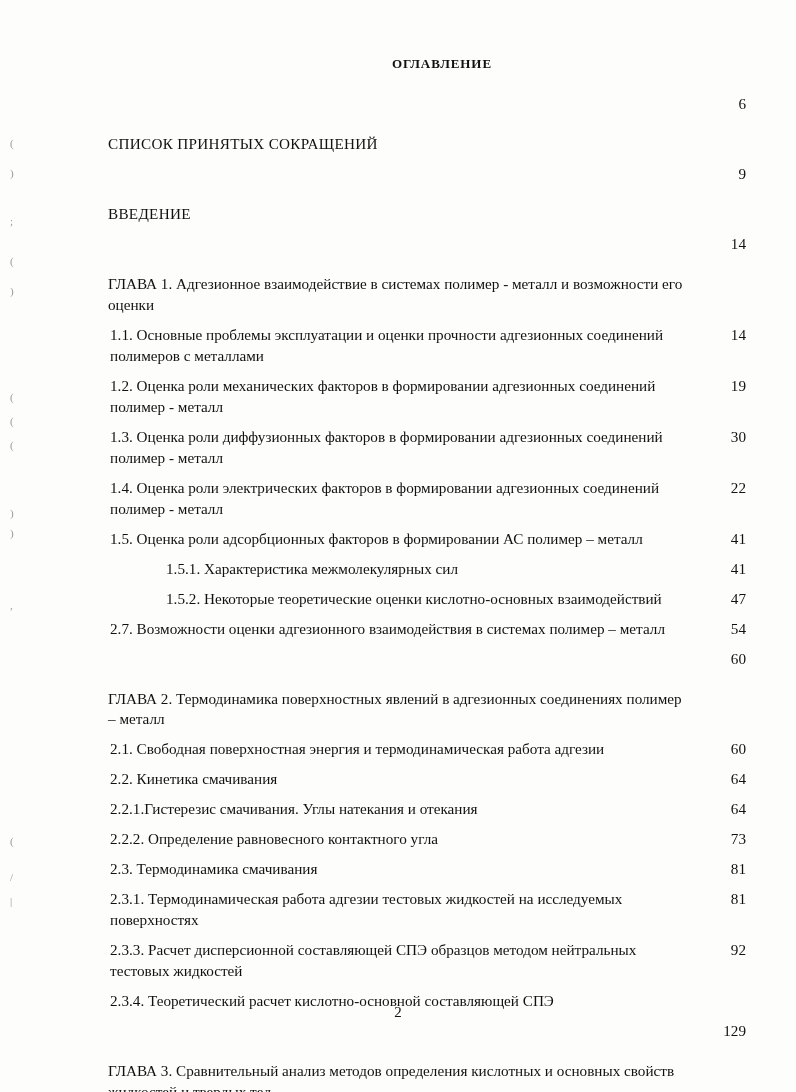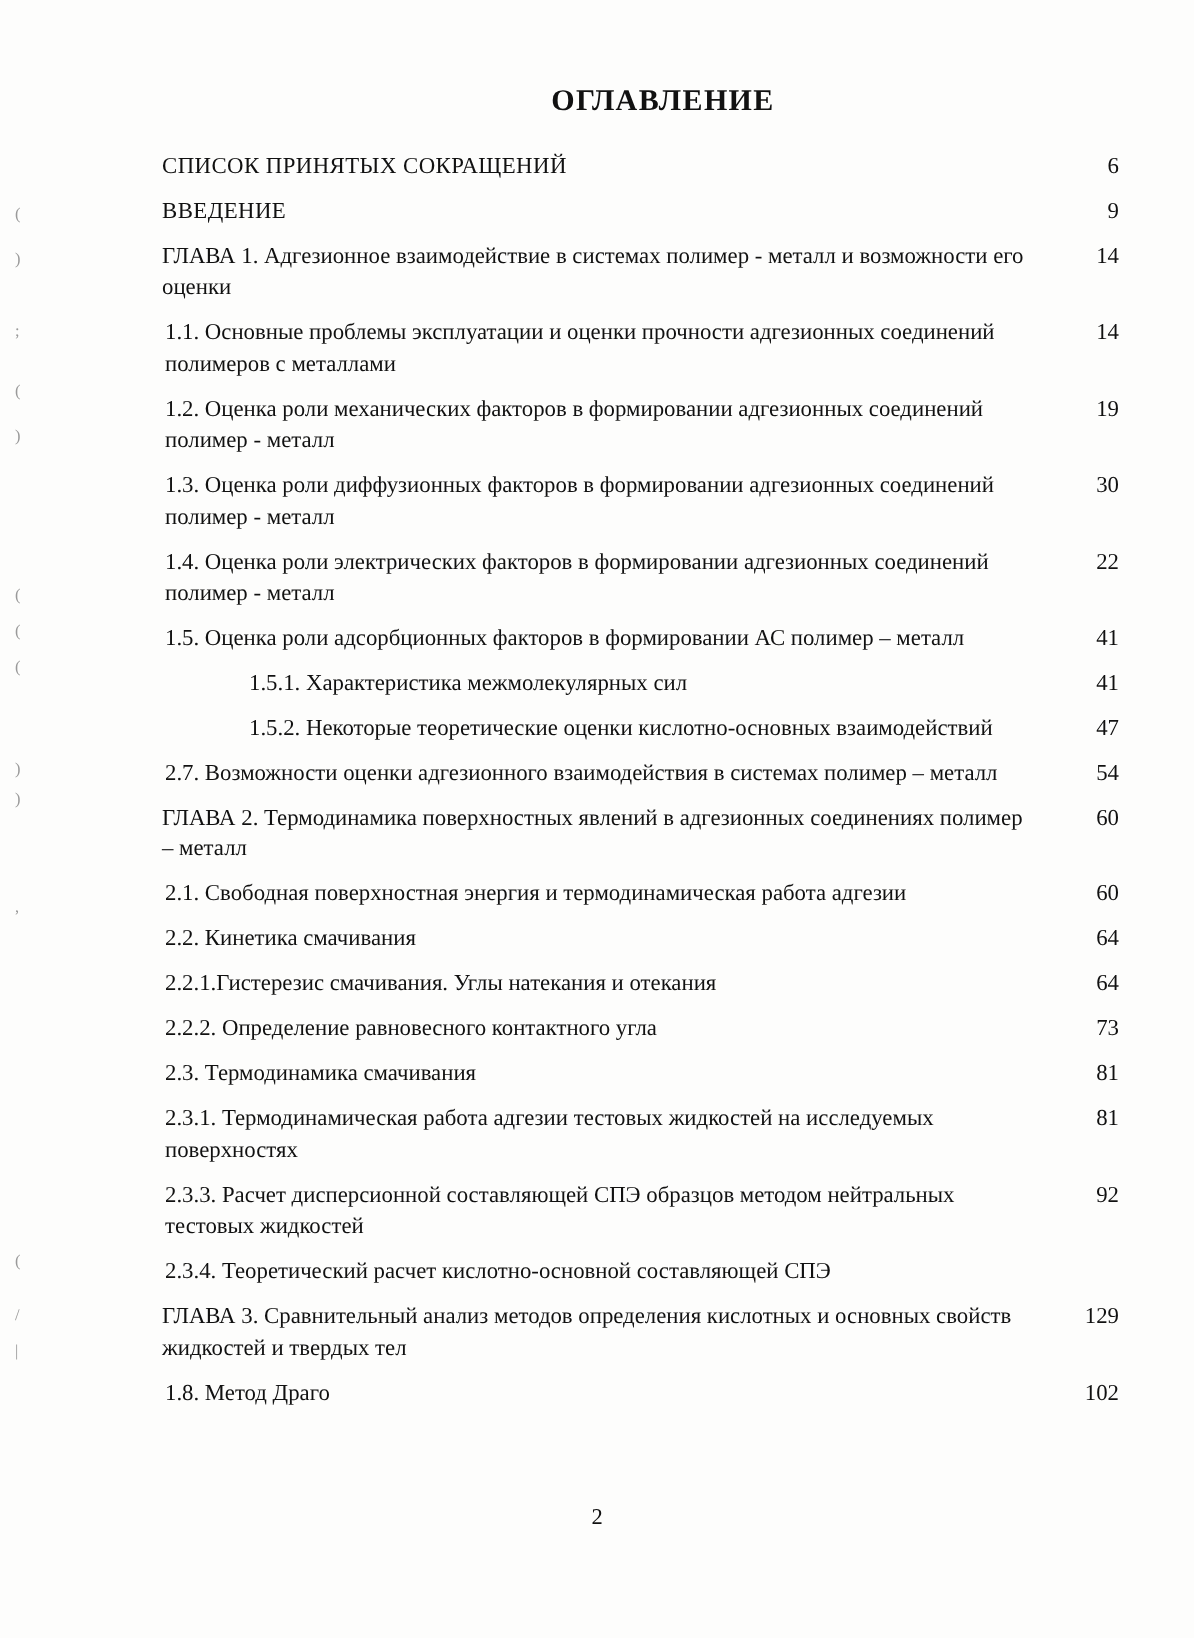--- a/index.html
+++ b/index.html
@@ -24,21 +24,21 @@
     background: #fdfdfc;
   }
   .content {
     position: absolute;
     left: 108px;
     top: 56px;
     width: 640px;
   }
   .doc-title {
     text-align: center;
-    font-size: 20px;
+    font-size: 13px;
     font-weight: bold;
     letter-spacing: 0.9px;
     margin: 0 0 22px 0;
     padding-left: 28px;
   }
   .toc {
     display: block;
   }
   .toc-row {
     display: flex;
@@ -51,21 +51,21 @@
     line-height: 1.38;
     padding-right: 14px;
   }
   .toc-page {
     flex: 0 0 44px;
     text-align: right;
     font-size: 15.2px;
     line-height: 1.38;
     padding-right: 2px;
   }
-  .lvl-0 .toc-text { padding-left: 0px; }
+  .lvl-0 .toc-text { padding-left: 0px; margin-top: 40px; }
   .lvl-1 .toc-text { padding-left: 2px; font-family: Liberation Serif, serif; }
   .lvl-2 .toc-text { padding-left: 58px; }
   .caps {
     letter-spacing: 0.3px;
   }
   .page-number {
     position: absolute;
     left: 0;
     top: 1004px;
     width: 796px;

